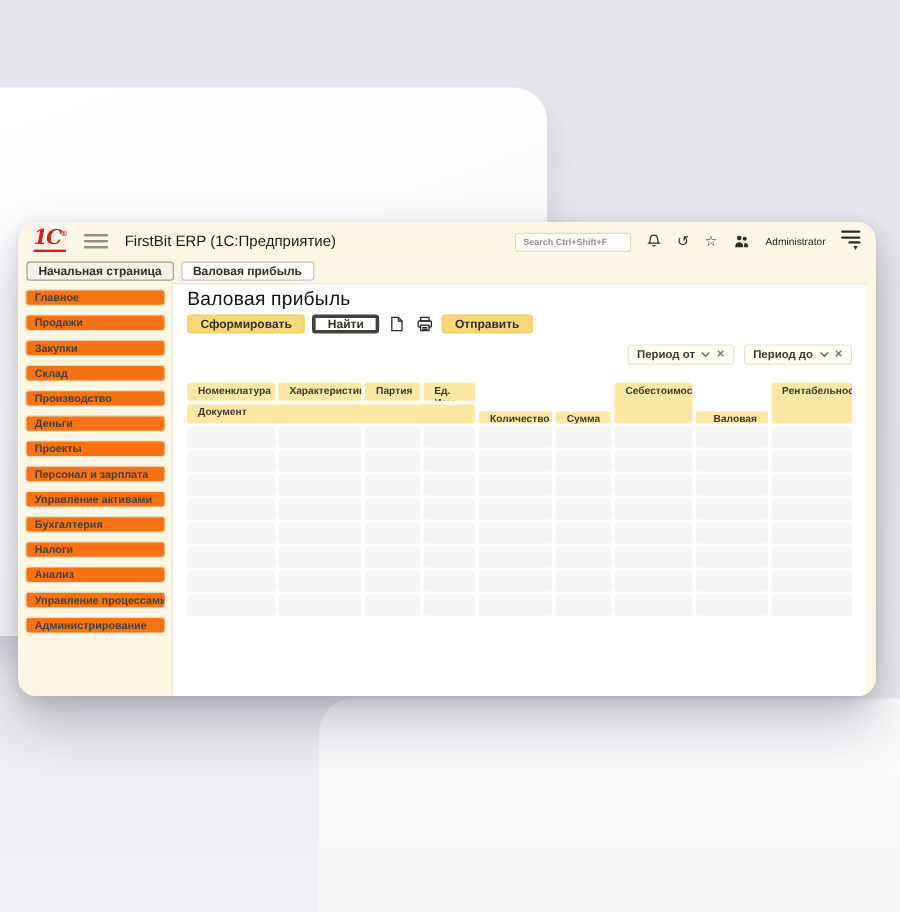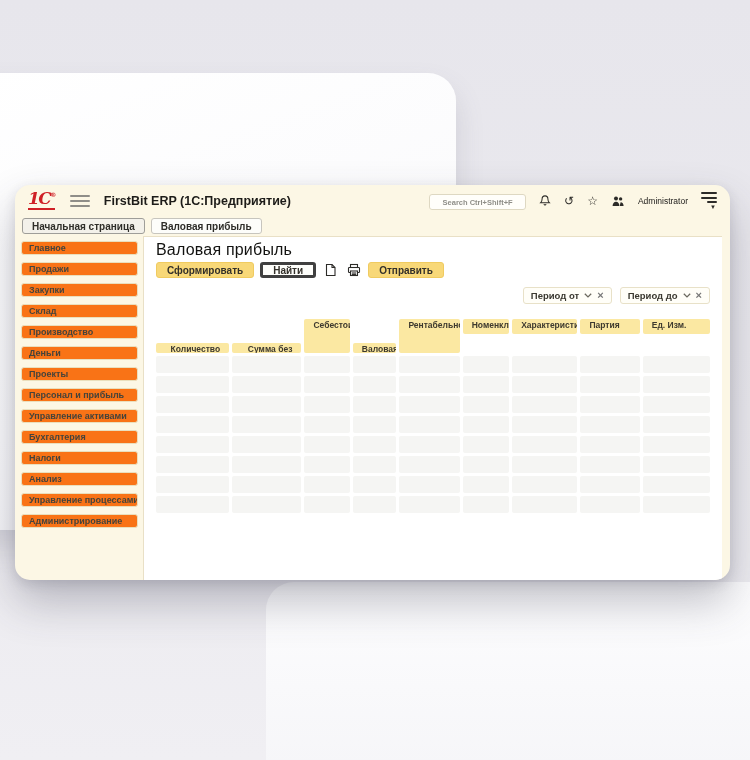--- a/index.html
+++ b/index.html
@@ -27,25 +27,25 @@
   }
   .topbar { height:31px; display:flex; align-items:center; padding:0 13px; }
   .logo {
     font-family:"DejaVu Serif", serif; font-style:italic; font-weight:bold;
     font-size:17px; color:#cf2026; letter-spacing:-1.5px; line-height:1;
     border-bottom:2px solid #cf2026; padding-bottom:1px; margin-top:-2px;
   }
   .logo sup { font-size:6px; font-style:normal; }
   .burger { margin-left:15px; display:flex; flex-direction:column; gap:3px; cursor:pointer; }
   .burger i { display:block; width:20px; height:2px; background:#8f8e88; border-radius:1px; }
-  .app-title { margin-left:14px; font-size:12.5px; font-weight:bold; color:#19181574; color:#1d1c19; }
+  .app-title { margin-left:14px; font-size:12.5px; font-weight:normal; color:#19181574; color:#1d1c19; }
   .search { margin-left:auto; }
   .search input {
     width:97px; height:16px; font-family:"Liberation Sans",sans-serif; font-size:7.5px;
-    border:1px solid #ded8c2; border-radius:3px; background:#fffefa; padding:0 6px; color:#3c3b36; outline:none;text-align:center;
+    border:1px solid #ded8c2; border-radius:3px; background:#fffefa; padding:0 6px; color:#3c3b36; outline:none;
   }
   .search input::placeholder { color:#8f8e88; font-weight:bold; }
   .tb-ic { margin-left:13px; display:flex; align-items:center; color:#2c2b28; cursor:pointer; }
   .glyph { font-size:12px; line-height:1; color:#2c2b28; }
   .user-name { margin-left:13px; font-size:8.5px; color:#22211e; cursor:pointer; }
   .svc { margin-left:13px; display:flex; flex-direction:column; align-items:flex-end; gap:2.5px; cursor:pointer; }
   .svc i { display:block; height:2px; background:#2c2b28; border-radius:1px; }
   .svc i.b1{width:16px;} .svc i.b2{width:16px;} .svc i.b3{width:10px; margin-right:0px;}
   .svc .car { font-size:6px; line-height:3px; color:#2c2b28; margin-right:1px; }
   
@@ -178,21 +178,21 @@
 
         <div class="side-item">
           <span>Деньги</span>
         </div>
 
         <div class="side-item">
           <span>Проекты</span>
         </div>
 
         <div class="side-item">
-          <span>Персонал и прибыль</span>
+          <span>Персонал и зарплата</span>
         </div>
 
         <div class="side-item">
           <span>Управление активами</span>
         </div>
 
         <div class="side-item">
           <span>Бухгалтерия</span>
         </div>
 
@@ -260,20 +260,21 @@
         <div class="thead">
           <div class="hcell">Номенклатура</div>
           <div class="hcell">Характеристика</div>
           <div class="hcell">Партия</div>
           <div class="hcell">Ед. Изм.</div>
           <div class="hcell tall right">Количество</div>
           <div class="hcell tall right">Сумма без НДС</div>
           <div class="hcell tall">Себестоимость</div>
           <div class="hcell tall right">Валовая прибыль</div>
           <div class="hcell tall">Рентабельность</div>
+          <div class="hcell doc">Документ</div>
         </div>
         <div class="tbody">
             <div class="bcell"></div>
             <div class="bcell"></div>
             <div class="bcell"></div>
             <div class="bcell"></div>
             <div class="bcell"></div>
             <div class="bcell"></div>
             <div class="bcell"></div>
             <div class="bcell"></div>

